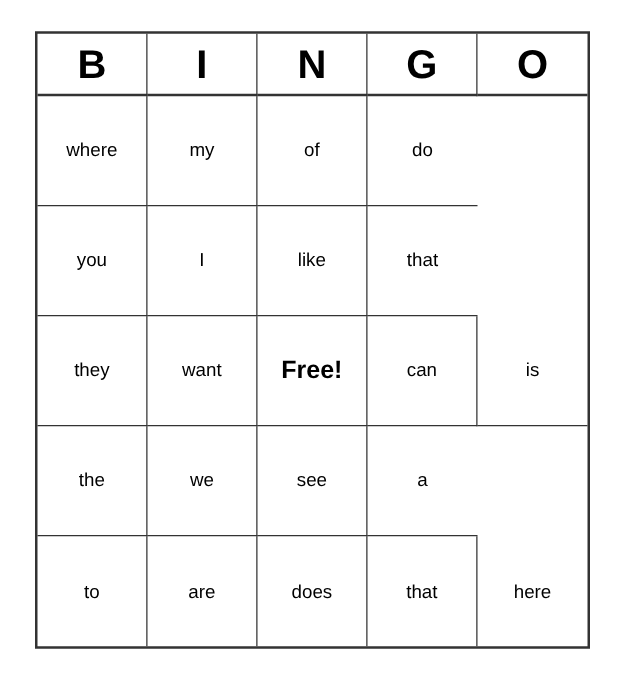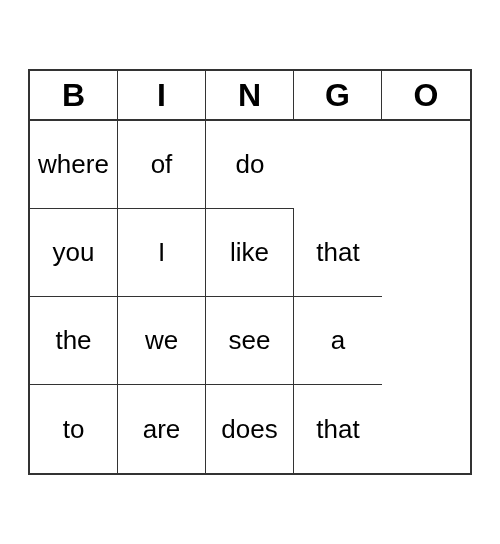--- a/index.html
+++ b/index.html
@@ -52,21 +52,21 @@
     .bingo-row {
       display: flex;
     }
 
     .bingo-cell {
       width: 88px;
       height: 88px;
       display: flex;
       justify-content: center;
       align-items: center;
-      font-size: 26px;
+      font-size: 15px;
       border-right: 1px solid #333;
       border-bottom: 1px solid #333;
       text-align: center;
     }
 
     .bingo-cell:last-child {
       border-right: none;
     }
 
     .bingo-row:last-child .bingo-cell {
@@ -85,35 +85,44 @@
   <div class="bingo-header">
   <div class="header-cell">B</div>
       <div class="header-cell">I</div>
       <div class="header-cell">N</div>
       <div class="header-cell">G</div>
       <div class="header-cell">O</div>
     </div>
   <div class="bingo-grid">
   <div class="bingo-row">
         <div class="bingo-cell">where</div>
+        <div class="bingo-cell">my</div>
         <div class="bingo-cell">of</div>
         <div class="bingo-cell">do</div>
       </div>
       <div class="bingo-row">
         <div class="bingo-cell">you</div>
         <div class="bingo-cell">I</div>
         <div class="bingo-cell">like</div>
         <div class="bingo-cell">that</div>
+      </div>
+      <div class="bingo-row">
+        <div class="bingo-cell">they</div>
+        <div class="bingo-cell">want</div>
+        <div class="bingo-cell free-cell">Free!</div>
+        <div class="bingo-cell">can</div>
+        <div class="bingo-cell">is</div>
       </div>
       <div class="bingo-row">
         <div class="bingo-cell">the</div>
         <div class="bingo-cell">we</div>
         <div class="bingo-cell">see</div>
         <div class="bingo-cell">a</div>
       </div>
       <div class="bingo-row">
         <div class="bingo-cell">to</div>
         <div class="bingo-cell">are</div>
         <div class="bingo-cell">does</div>
         <div class="bingo-cell">that</div>
+        <div class="bingo-cell">here</div>
       </div>
     </div>
 </div>
 
 </body></html>

